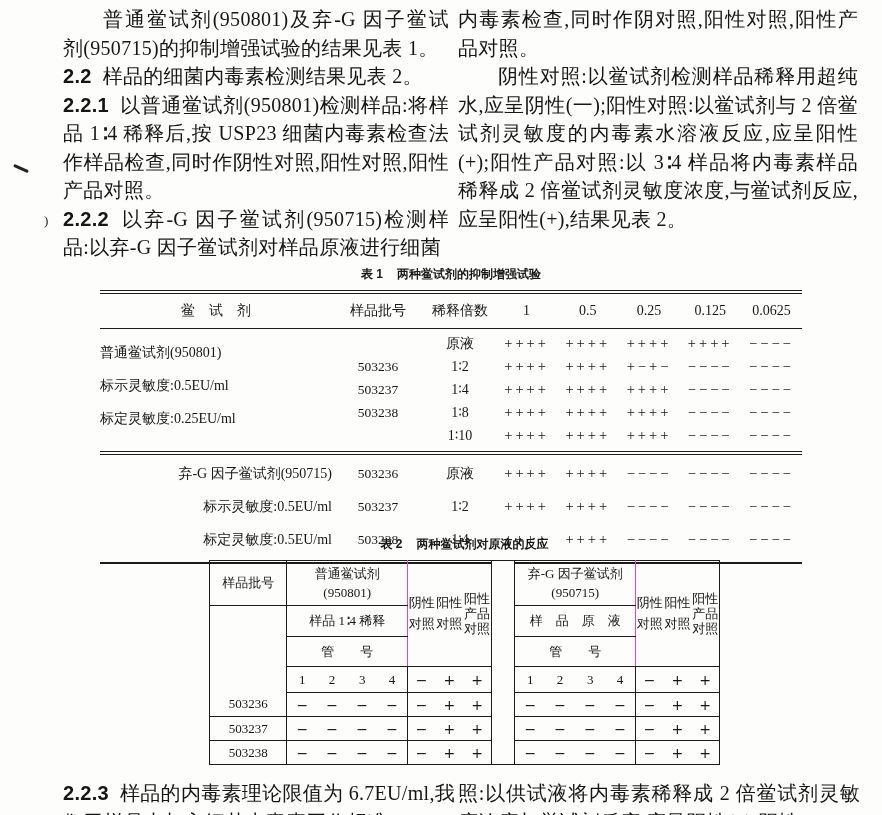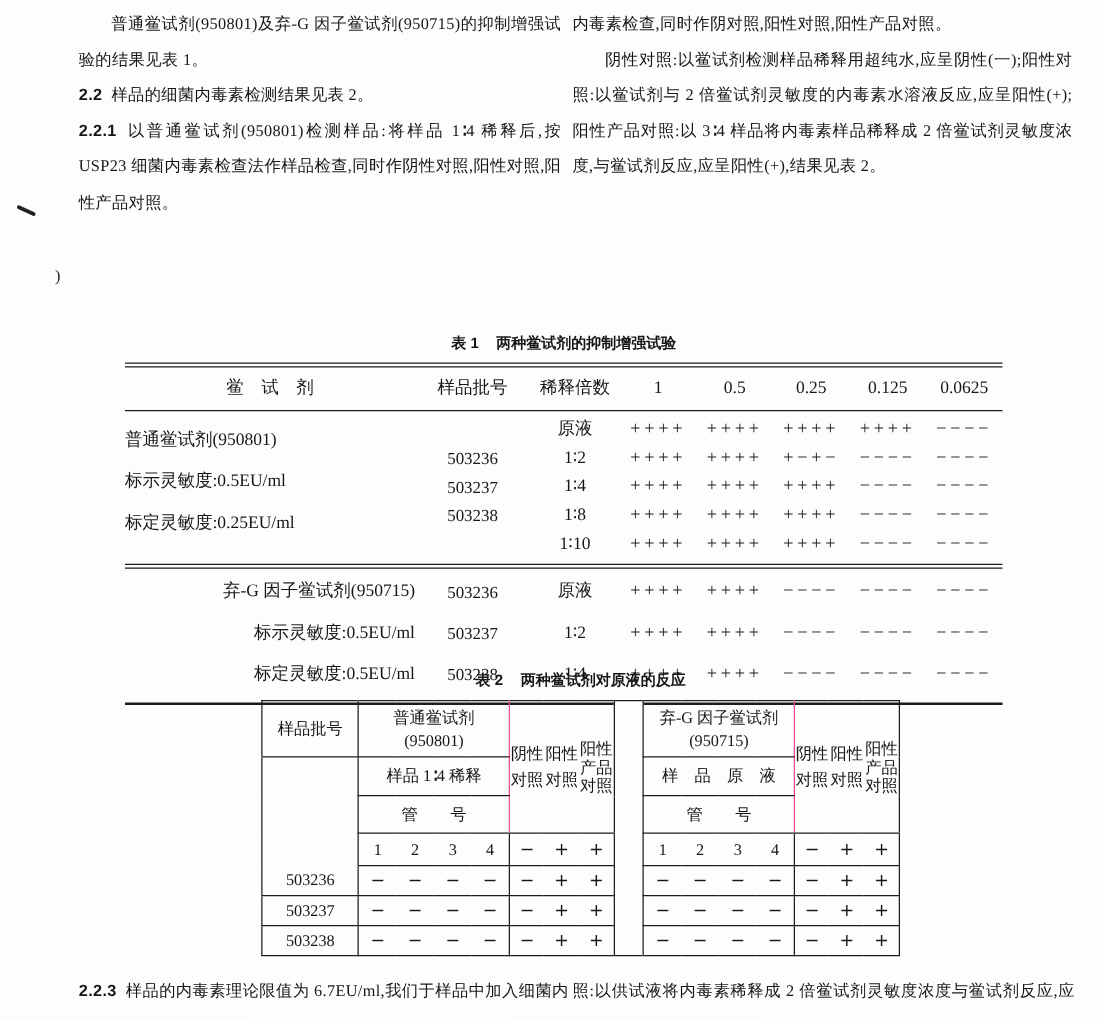--- a/index.html
+++ b/index.html
@@ -7,21 +7,21 @@
     width:882px; height:815px;
     background:#f6f6f4;
     font-family:"Liberation Serif","DejaVu Serif",serif;
     color:#161616;
   }
   .page {
     position:relative; width:882px; height:815px;
     background:#fdfdfb; overflow:hidden;
   }
   
-  .col { position:absolute; font-size:13px; line-height:28.5px; text-align:justify; letter-spacing:.3px; }
+  .col { position:absolute; font-size:20px; line-height:28.5px; text-align:justify; letter-spacing:.3px; }
   .col p { margin:0; }
   .col .indent { text-indent:2em; }
   .num { font-family:"Liberation Sans","DejaVu Sans",sans-serif; font-weight:bold; }
   .num:not(:empty) { margin-right:.55em; }
   #left-col  { left:63px;  top:5px;  width:386px; }
   #right-col { left:458px; top:5px;  width:400px; }
   #bottom-left  { left:63px;  top:779px; width:392px; }
   #bottom-right { left:458px; top:779px; width:402px; }
   
   .mark1 { position:absolute; left:13px; top:167px; width:16px; height:3px;
@@ -74,20 +74,21 @@
 
 <div class="page">
 
   <div class="mark1"></div>
   <div class="mark2">)</div>
 
   <div class="col" id="left-col">
     <p class="indent"><b class="num"></b><span>普通鲎试剂(950801)及弃-G 因子鲎试剂(950715)的抑制增强试验的结果见表 1。</span></p>
     <p><b class="num">2.2</b><span>样品的细菌内毒素检测结果见表 2。</span></p>
     <p><b class="num">2.2.1</b><span>以普通鲎试剂(950801)检测样品:将样品 1∶4 稀释后,按 USP23 细菌内毒素检查法作样品检查,同时作阴性对照,阳性对照,阳性产品对照。</span></p>
+    <p><b class="num">2.2.2</b><span>以弃-G 因子鲎试剂(950715)检测样品:以弃-G 因子鲎试剂对样品原液进行细菌</span></p>
   </div>
 
   <div class="col" id="right-col">
     <p><span>内毒素检查,同时作阴对照,阳性对照,阳性产品对照。</span></p>
     <p class="indent"><span>阴性对照:以鲎试剂检测样品稀释用超纯水,应呈阴性(一);阳性对照:以鲎试剂与 2 倍鲎试剂灵敏度的内毒素水溶液反应,应呈阳性(+);阳性产品对照:以 3∶4 样品将内毒素样品稀释成 2 倍鲎试剂灵敏度浓度,与鲎试剂反应,应呈阳性(+),结果见表 2。</span></p>
   </div>
 
   <div id="t1-wrap">
     <div class="t-title">
       <span class="tlabel">表 1</span><span>两种鲎试剂的抑制增强试验</span>

